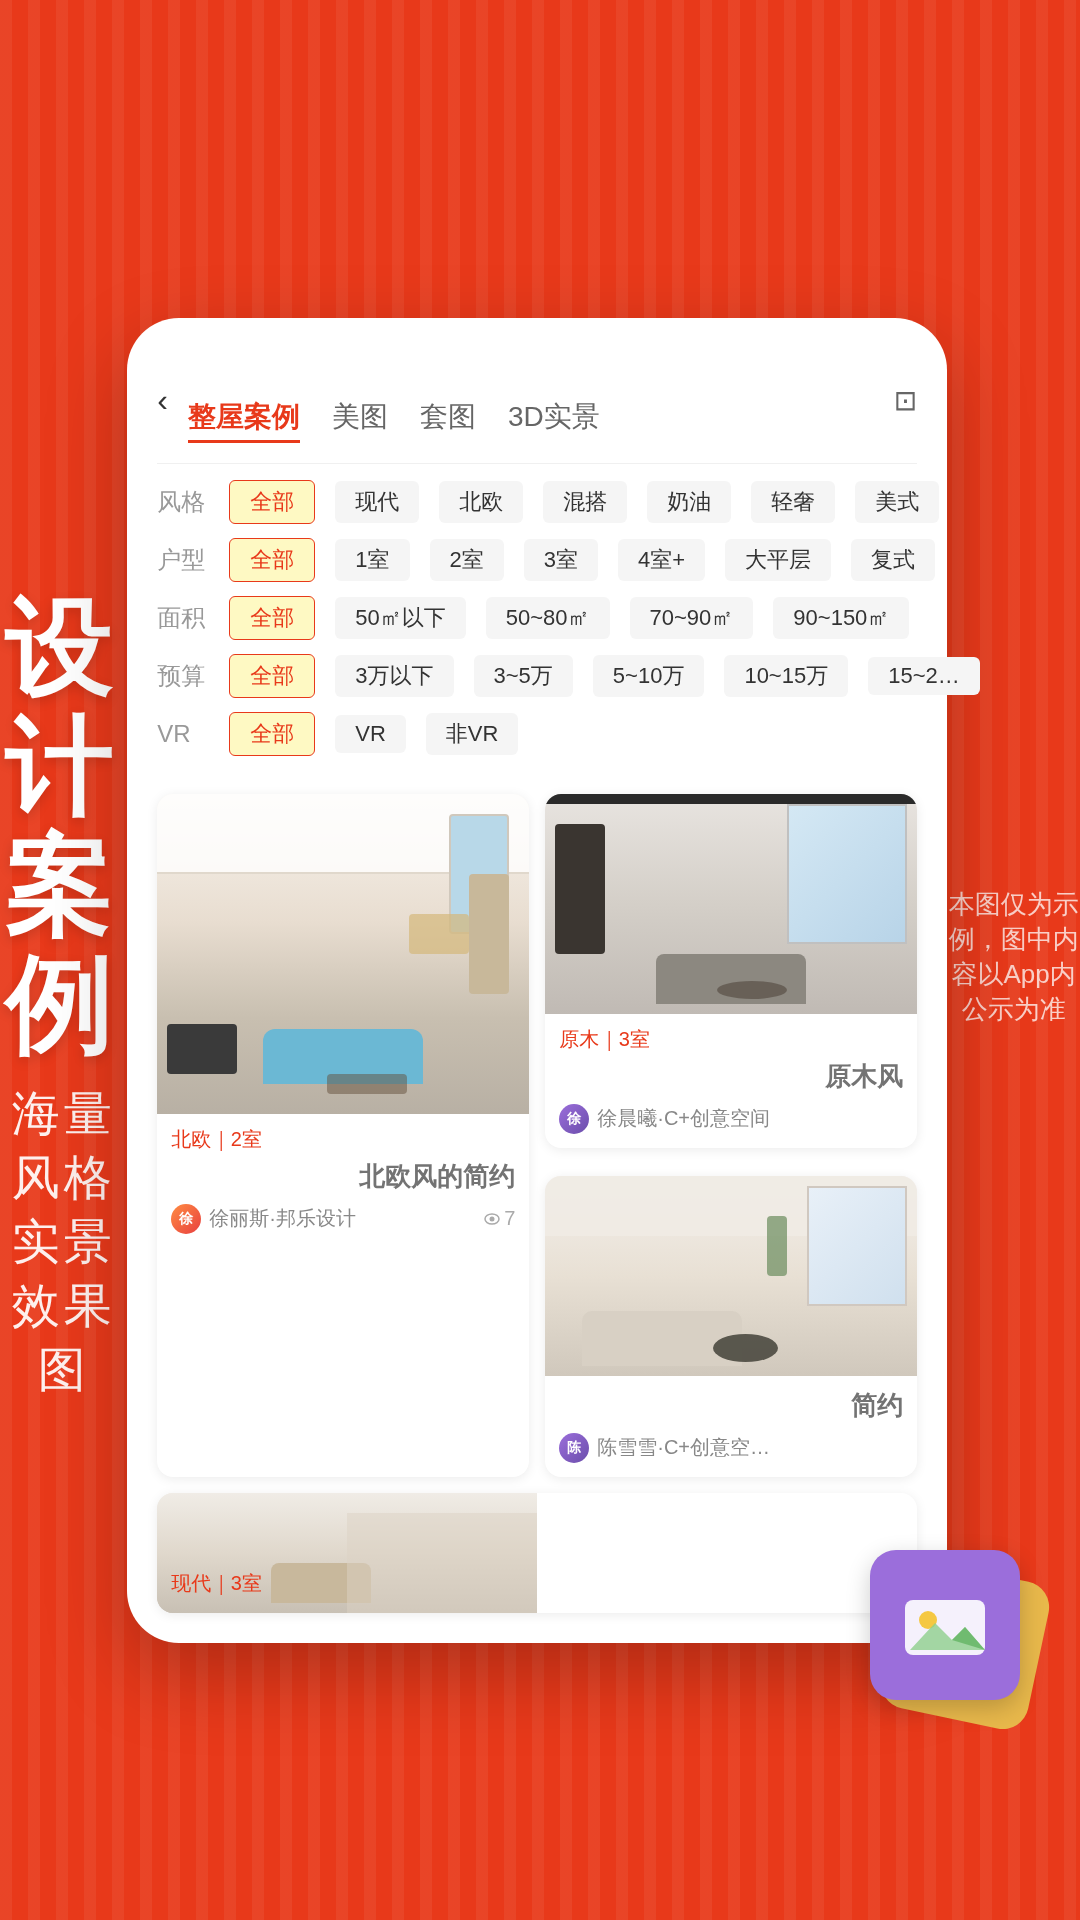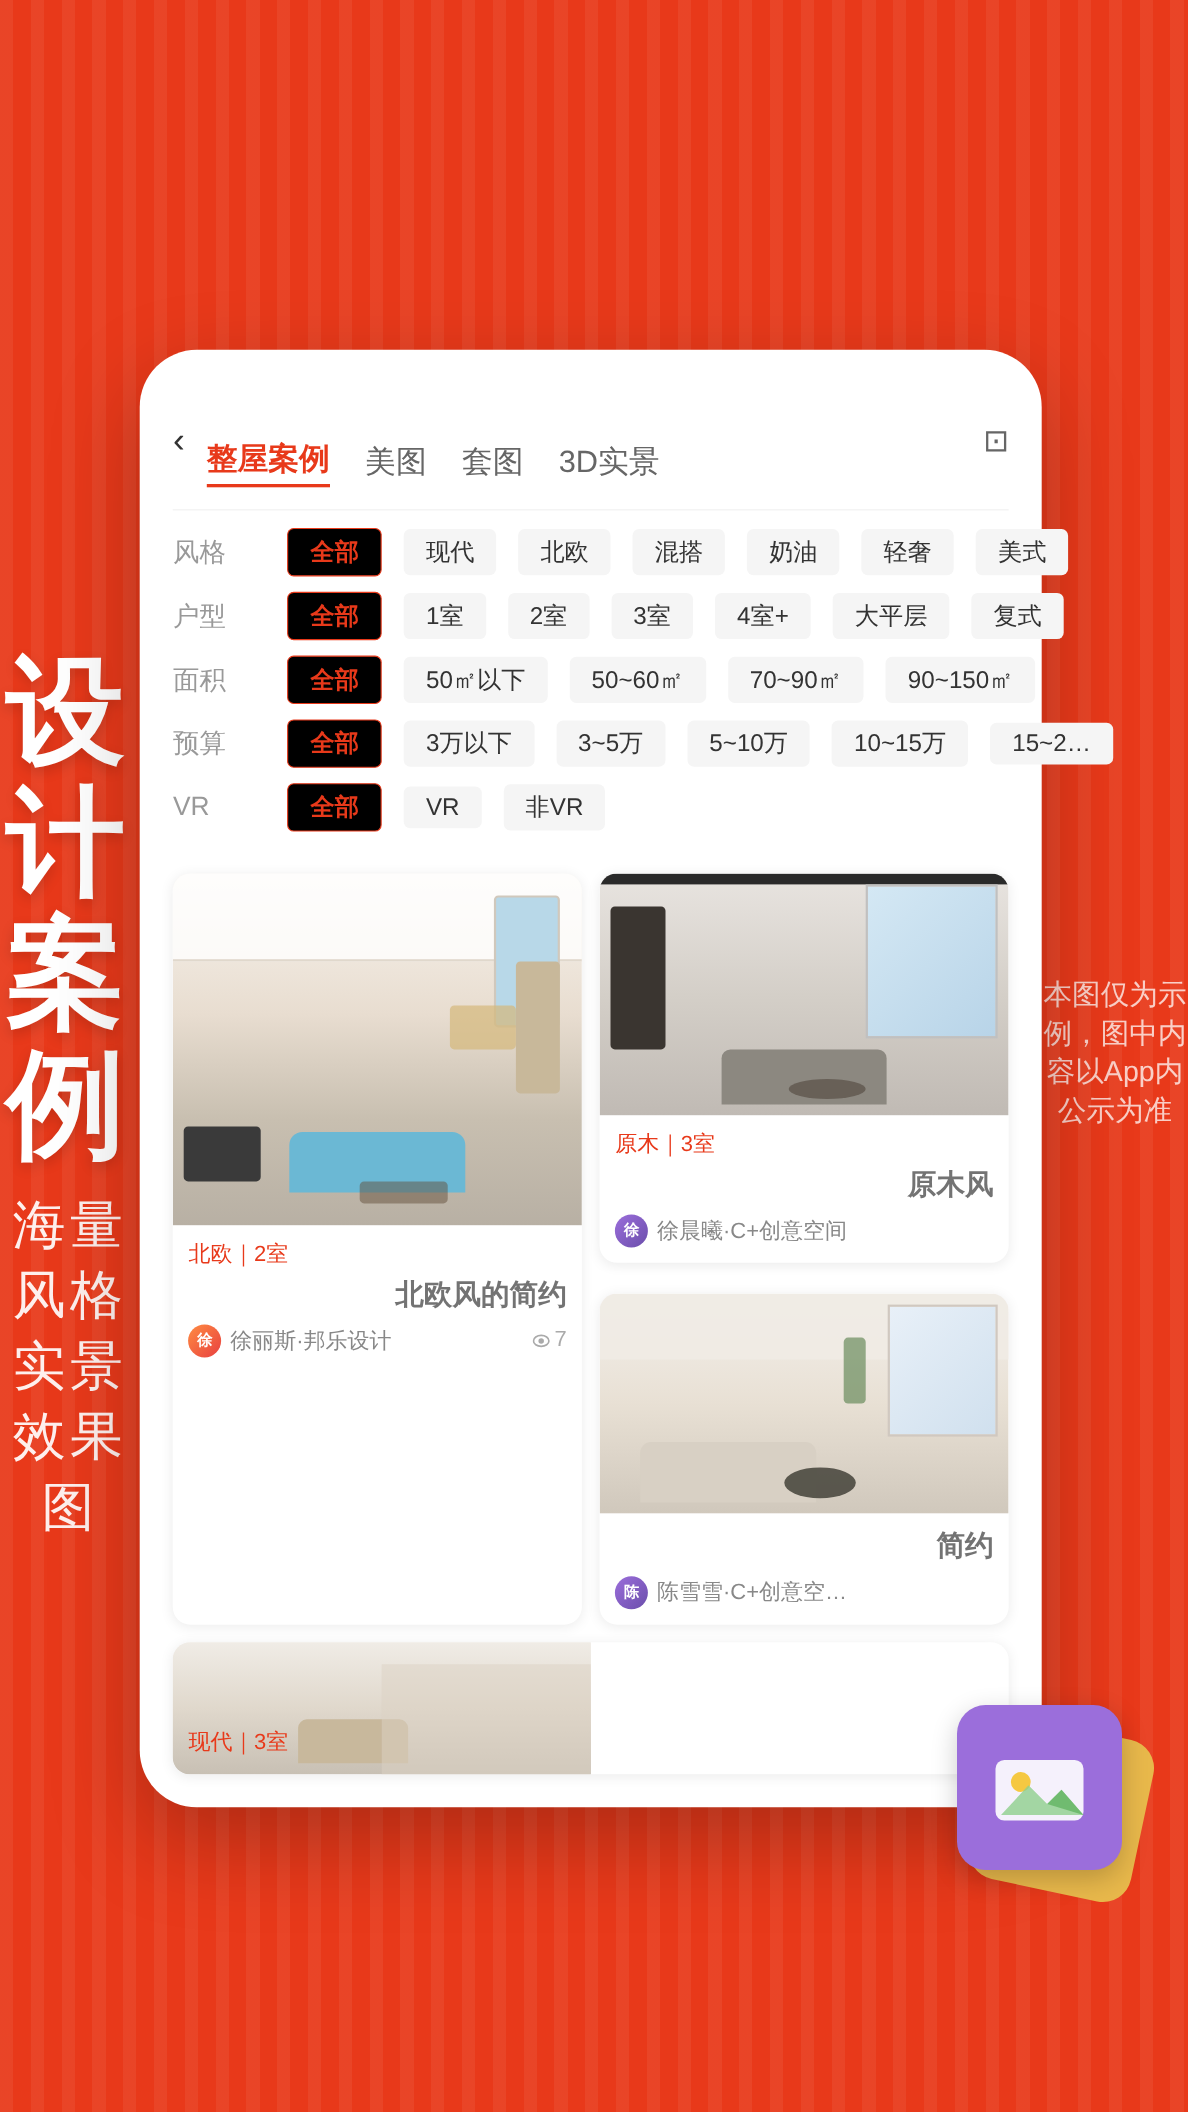--- a/index.html
+++ b/index.html
@@ -85,21 +85,21 @@
       font-size: 32px;
       color: #333;
       margin-right: 20px;
       cursor: pointer;
     }
 
     .nav-tabs {
       display: flex;
       gap: 32px;
       flex: 1;
-      align-items: center;
+      align-items: flex-start;
       margin-top: 40px;
     }
 
     .nav-tab {
       font-size: 28px;
       color: #666;
       cursor: pointer;
     }
 
     .nav-tab.active {
@@ -137,25 +137,24 @@
       font-size: 22px;
       padding: 6px 20px;
       border-radius: 6px;
       background: #f5f5f5;
       color: #333;
       cursor: pointer;
       white-space: nowrap;
     }
 
     .filter-tag.active {
-      background: #000000;
+      background: #fef9c3;
       color: #E8391A;
       border: 1.5px solid #E8391A;
-      font-weight: 700;
-      margin-left: 32px;
+      font-weight: 400;
     }
 
     
     .content-grid {
       display: grid;
       grid-template-columns: 1fr 1fr;
       gap: 16px;
       margin-top: 8px;
     }
 
@@ -358,21 +357,21 @@
         <span class="filter-tag">3室</span>
         <span class="filter-tag">4室+</span>
         <span class="filter-tag">大平层</span>
         <span class="filter-tag">复式</span>
       </div>
 
       <div class="filter-row">
         <span class="filter-label">面积</span>
         <span class="filter-tag active">全部</span>
         <span class="filter-tag">50㎡以下</span>
-        <span class="filter-tag">50~60㎡</span>
+        <span class="filter-tag">50~80㎡</span>
         <span class="filter-tag">70~90㎡</span>
         <span class="filter-tag">90~150㎡</span>
       </div>
 
       <div class="filter-row">
         <span class="filter-label">预算</span>
         <span class="filter-tag active">全部</span>
         <span class="filter-tag">3万以下</span>
         <span class="filter-tag">3~5万</span>
         <span class="filter-tag">5~10万</span>

